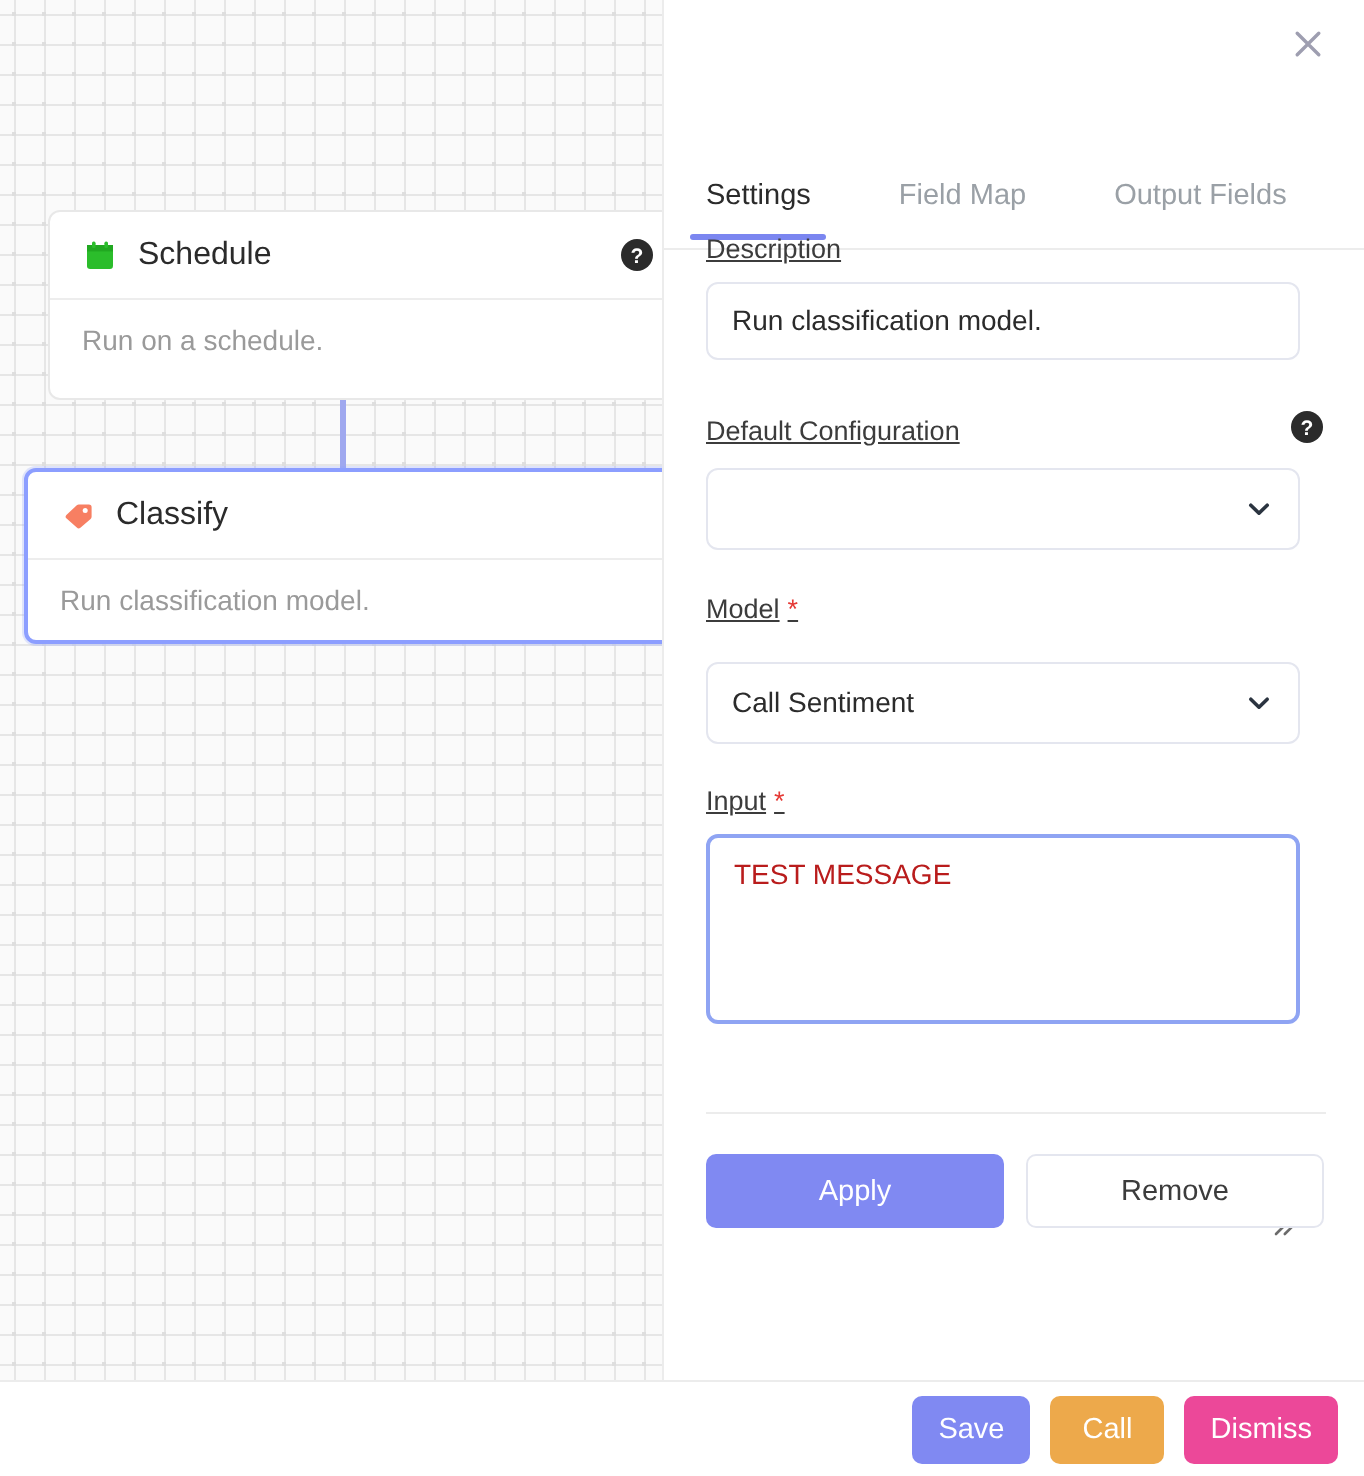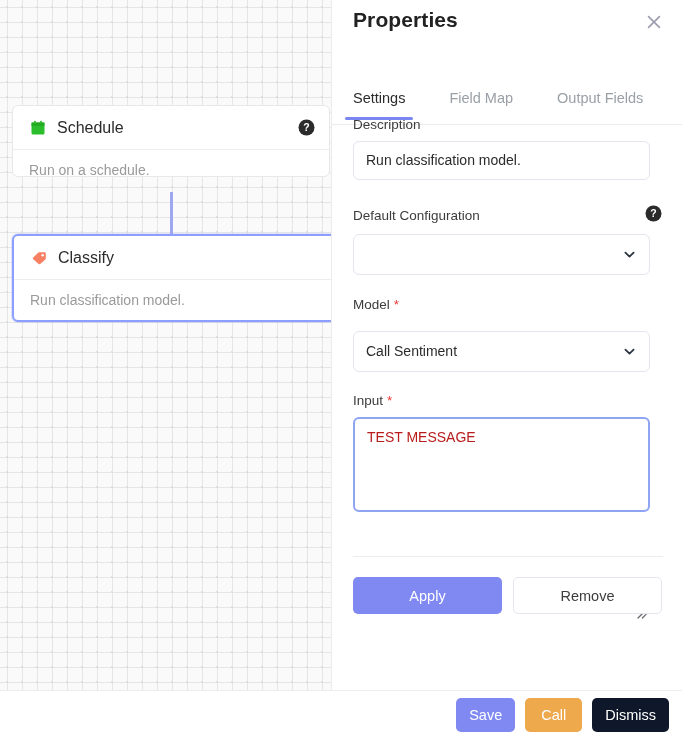--- a/index.html
+++ b/index.html
@@ -102,21 +102,21 @@
   .tab.active::after {
     content: ""; position: absolute;
     left: -8px; right: -8px; bottom: -1px; height: 3px;
     background: #7b86f0; border-radius: 2px;
   }
 
   #form { position: absolute; left: 0; top: 93px; width: 351px; }
   .field { padding: 0 21px; }
   .field-label {
     font-size: 13.5px; color: #3c3c3c;
-    display: flex; align-items: center;
+    display: flex; align-items: center; text-decoration: underline;
   }
   .req { color: #e53935; margin-left: 4px; font-size: 13.5px; }
   .label-help { margin-left: auto; }
 
   .ctl {
     width: 297px; background: #fff;
     border: 1px solid #e4e6ef; border-radius: 6px;
     font-family: "Liberation Sans", sans-serif;
     font-size: 14px; color: #2b2b2b;
   }
@@ -158,32 +158,32 @@
   }
   .fbtn {
     height: 34px; min-width: 57px; padding: 12px 13px;
     border-radius: 5px; border: none; color: #ffffff;
     font-size: 14.5px; font-family: "Liberation Sans", sans-serif;
     display: flex; align-items: center; justify-content: center;
     cursor: pointer; margin-left: 10px;
   }
   #save-btn { background: #8089f2; }
   #test-btn { background: #eda94b; }
-  #dismiss-btn { background: #0f172a; }
+  #dismiss-btn { background: #ec4899; }
 </style>
 </head>
 <body>
 
 <div id="app">
 
   <div id="canvas">
 
     <div class="edge" style="left:170px; top:192px; width:3px; height:44px;"></div>
 
-    <div class="node" style="left:12px; top:105px; width:318px; height:72px;">
+    <div class="node" style="left:24px; top:105px; width:318px; height:95px;">
       <div class="node-head">
         <span class="node-icon">
           <svg width="16" height="16" viewBox="0 0 16 16">
             <rect x="1.5" y="2.5" width="13" height="12" rx="1.6" fill="#2bbd2b"></rect>
             <rect x="1.5" y="2.5" width="13" height="3.2" fill="#21a821"></rect>
             <rect x="4" y="0.8" width="1.8" height="3.2" rx=".8" fill="#2bbd2b"></rect>
             <rect x="10.2" y="0.8" width="1.8" height="3.2" rx=".8" fill="#2bbd2b"></rect>
           </svg>
         </span>
         <span class="node-title">Schedule</span>
@@ -212,21 +212,20 @@
             <text x="8.5" y="12.4" font-family="Liberation Sans, sans-serif" font-size="10.5" font-weight="bold" fill="#ffffff" text-anchor="middle">?</text>
           </svg>
         </span>
       </div>
       <div class="node-body">Run classification model.</div>
     </div>
   </div>
 
   <div id="panel">
 
-    <div id="panel-title">Properties</div>
 
     <div id="close-btn">
       <svg width="16" height="16" viewBox="0 0 16 16">
         <path d="M2.6 2.6 L13.4 13.4 M13.4 2.6 L2.6 13.4" stroke="#9e9eb0" stroke-width="1.7" stroke-linecap="round"></path>
       </svg>
     </div>
 
     <div id="tabs">
       <div class="tab active">Settings</div>
       <div class="tab">Field Map</div>

